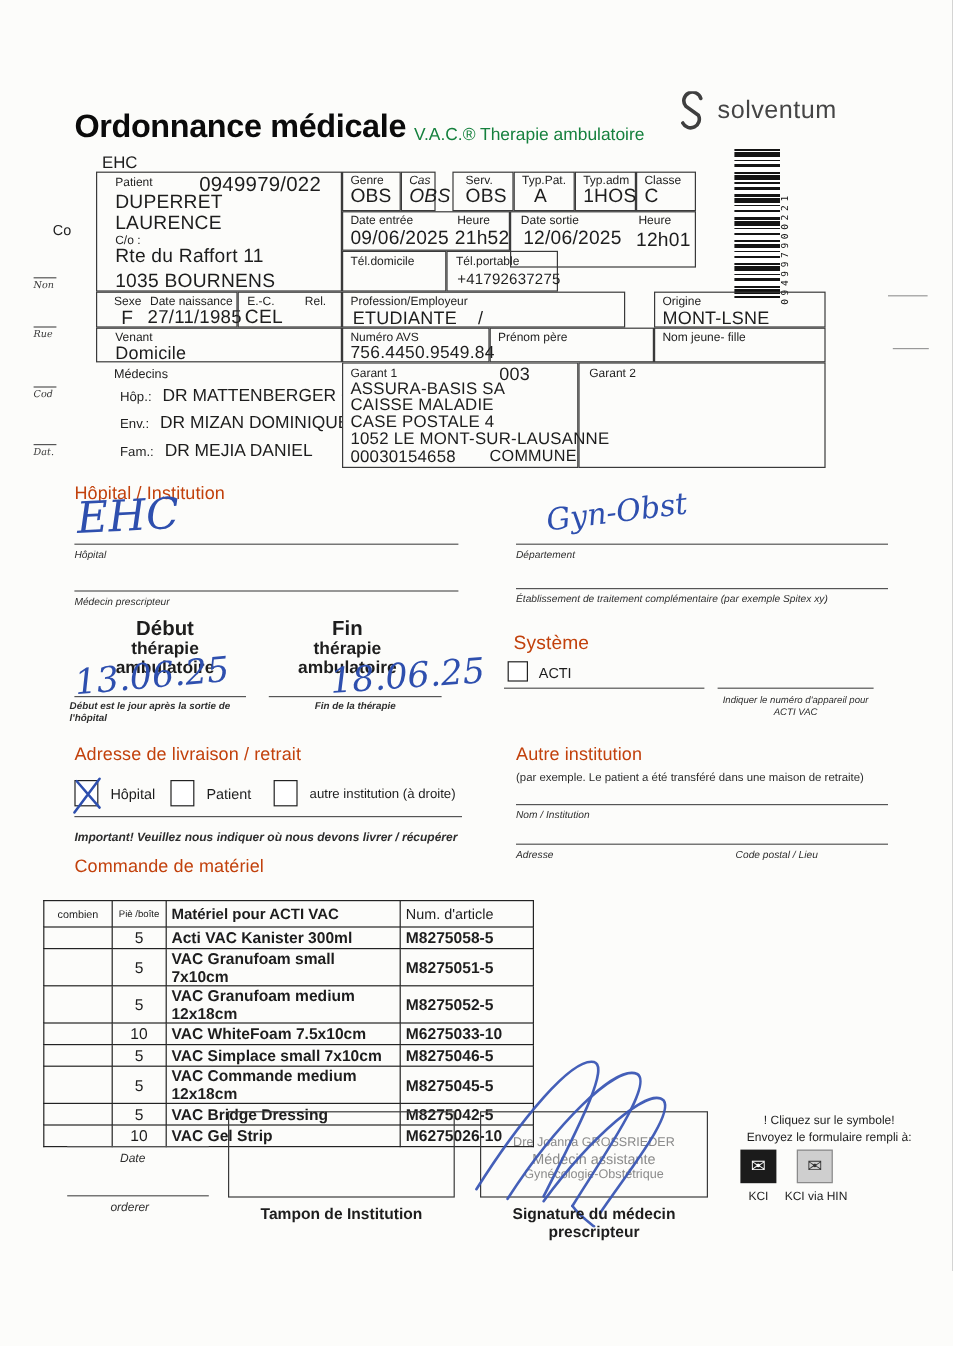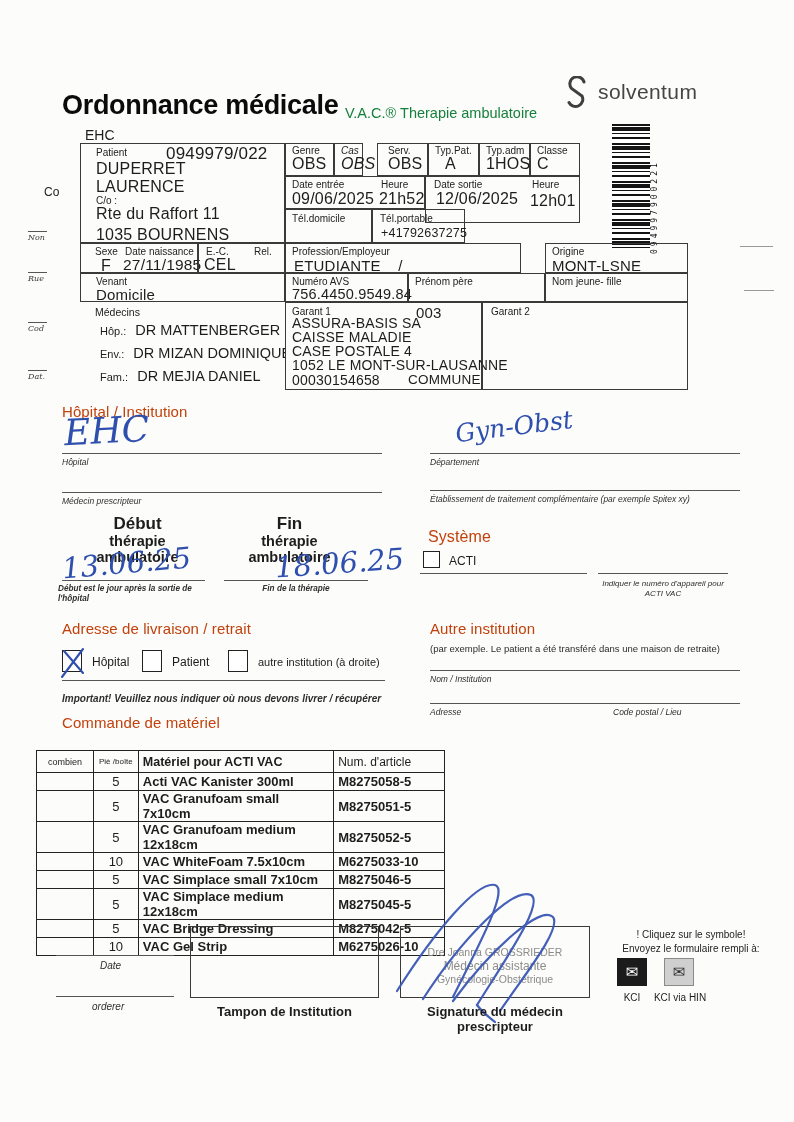--- a/index.html
+++ b/index.html
@@ -289,21 +289,21 @@
     </tr>
     <tr style="height:18px;">
       <td></td>
       <td style="text-align:center;font-size:13px;">5</td>
       <td style="font-size:13px;font-weight:600;">VAC Simplace small 7x10cm</td>
       <td style="font-size:13px;font-weight:600;">M8275046-5</td>
     </tr>
     <tr style="height:18px;">
       <td></td>
       <td style="text-align:center;font-size:13px;">5</td>
-      <td style="font-size:13px;font-weight:600;">VAC Simplace medium 12x18cm</td>
+      <td style="font-size:13px;font-weight:600;">VAC Commande medium 12x18cm</td>
       <td style="font-size:13px;font-weight:600;">M8275045-5</td>
     </tr>
     <tr style="height:18px;">
       <td></td>
       <td style="text-align:center;font-size:13px;">5</td>
       <td style="font-size:13px;font-weight:600;">VAC Bridge Dressing</td>
       <td style="font-size:13px;font-weight:600;">M8275042-5</td>
     </tr>
     <tr style="height:18px;">
       <td></td>

